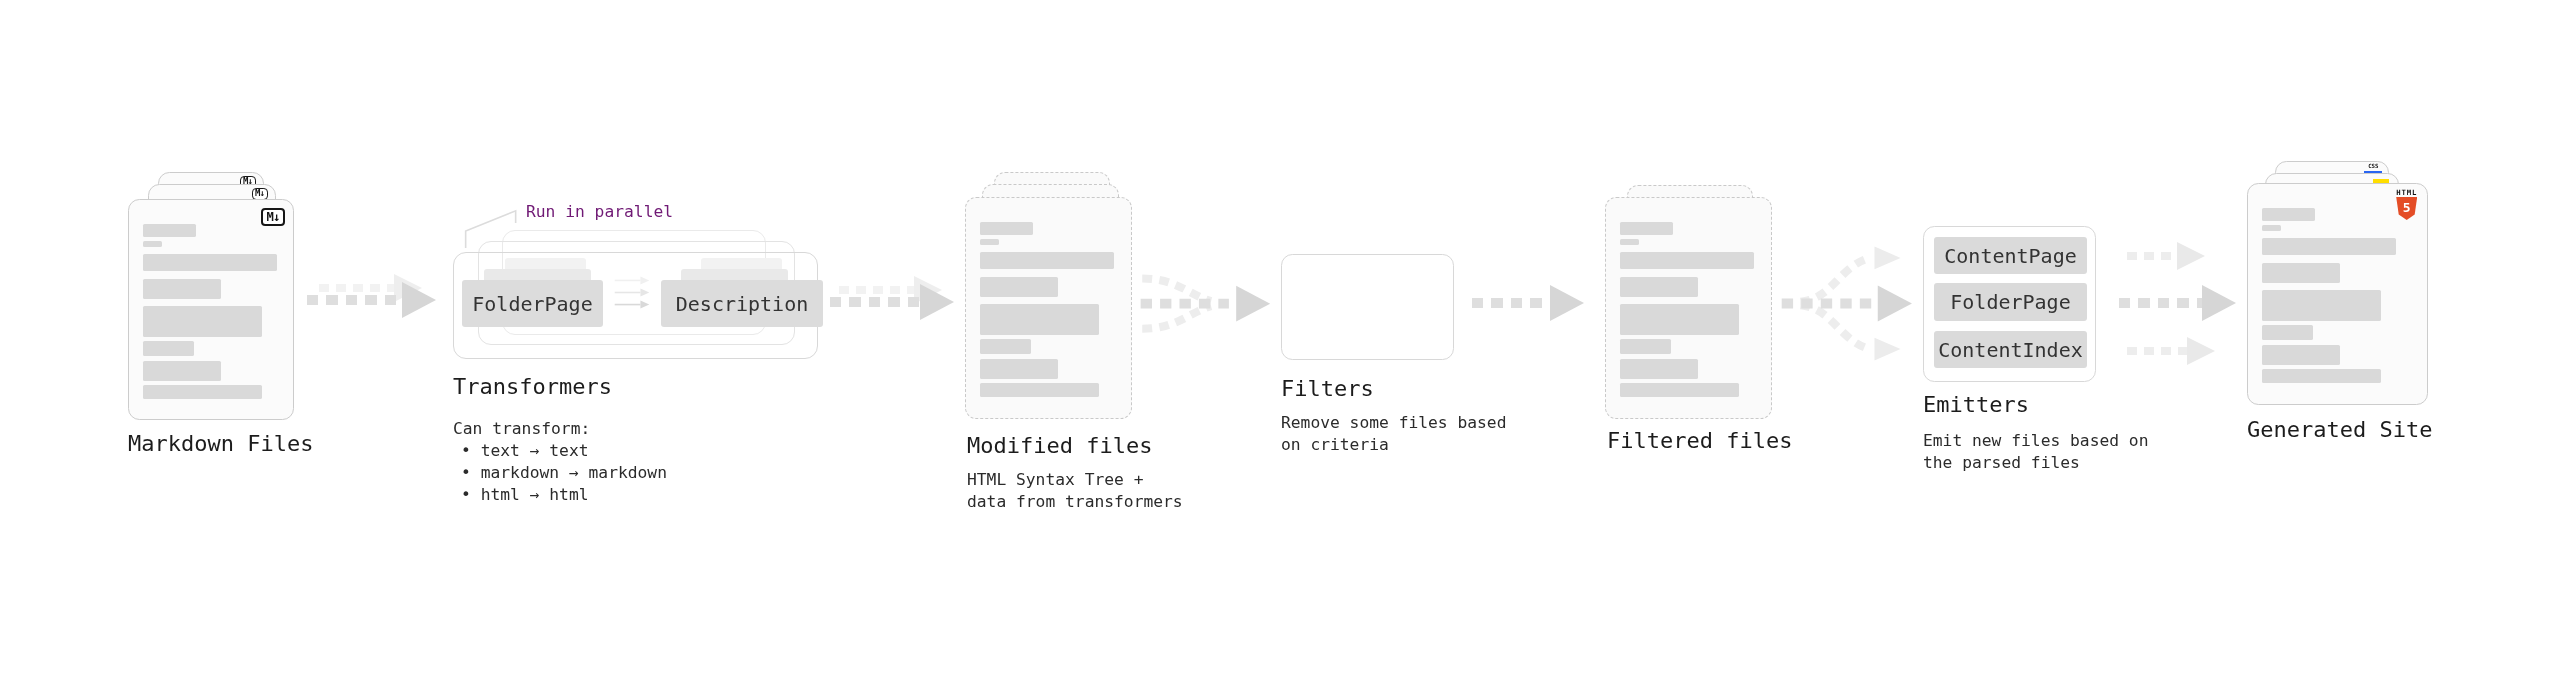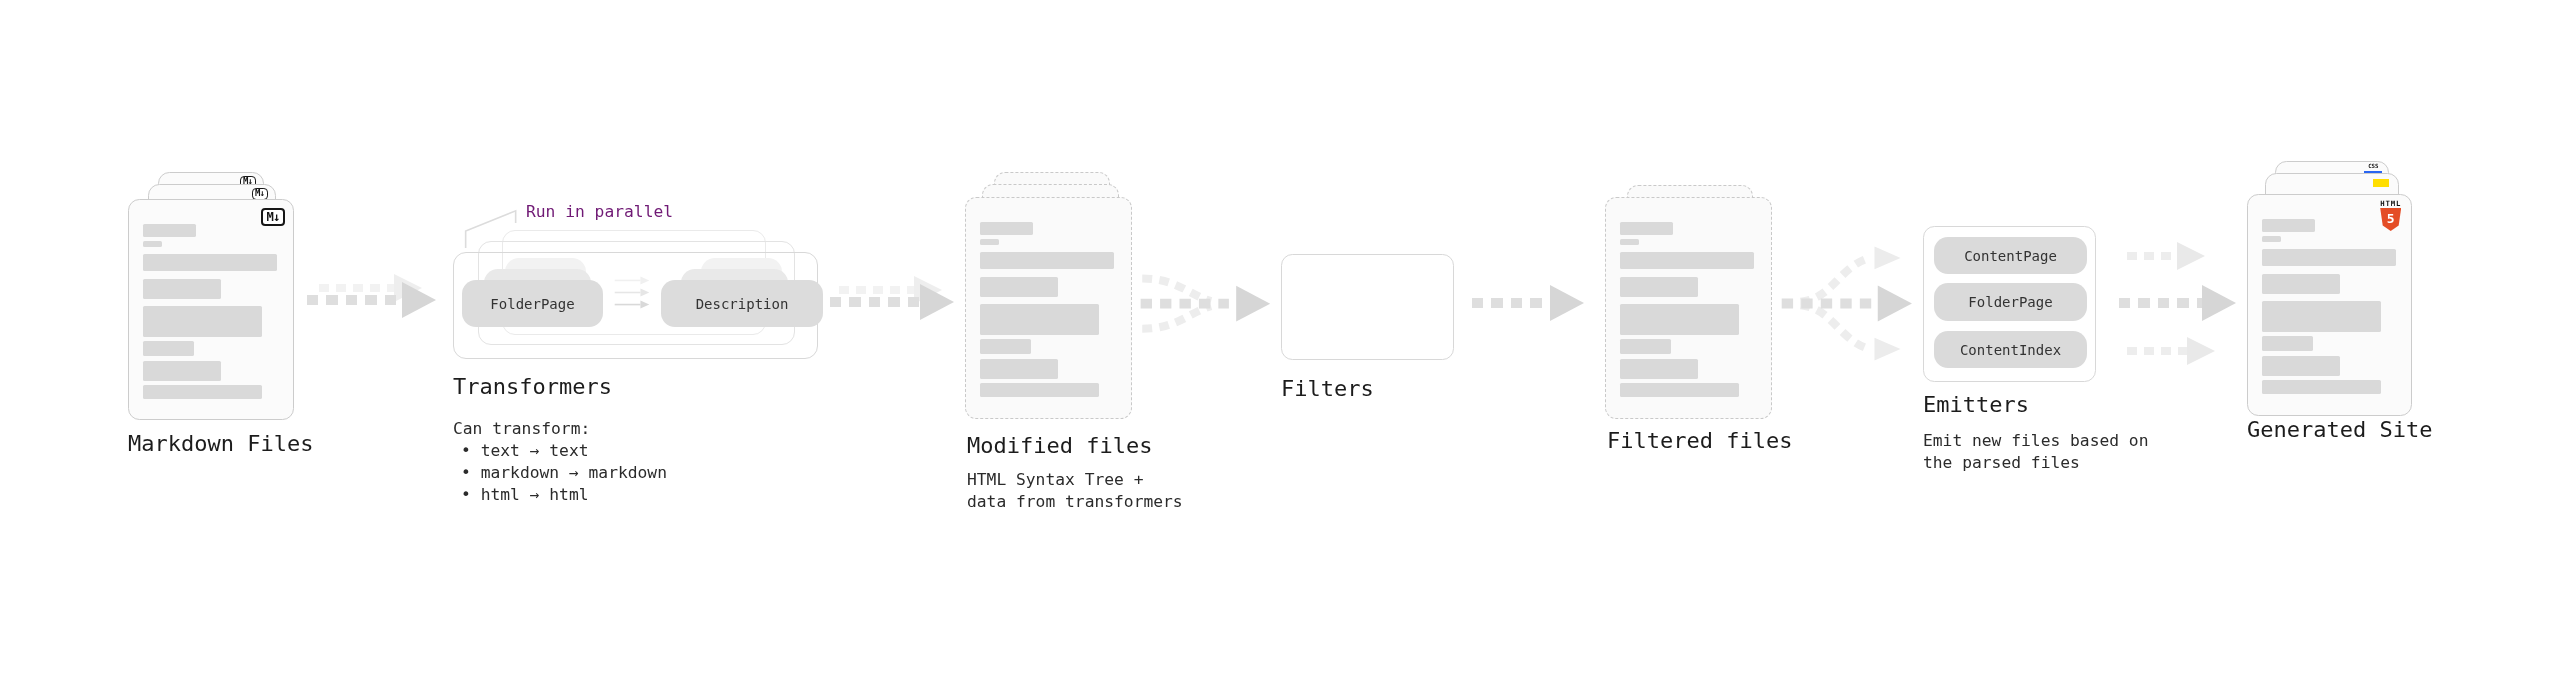--- a/index.html
+++ b/index.html
@@ -32,22 +32,22 @@
   .css-badge .css-bar{width:18px;height:3.3px;margin-top:0.8px;}
   .js-badge{position:absolute;top:4.9px;right:9px;width:16.3px;height:8.1px;}
   .html5-logo{position:absolute;top:4.9px;right:8.1px;width:24.4px;text-align:center;}
   .html5-logo .h5-txt{font-size:7.3px;font-weight:bold;letter-spacing:0.8px;line-height:7.3px;color:#111;}
   .html5-logo .h5-shield{width:21px;height:23px;margin:0.8px auto 0;
       clip-path:polygon(0 0,100% 0,88% 76%,50% 100%,12% 76%);
       color:#fff;font-size:13px;font-weight:bold;line-height:22px;text-align:center;}
 
   
   .frame{position:absolute;border:1.6px solid #d8d8d8;border-radius:13px;background:transparent;}
-  .pill{position:absolute;background:#dcdcdc;border-radius:14px;display:flex;align-items:center;justify-content:center;
-        font-size:14px;color:#333;}
+  .pill{position:absolute;background:#dcdcdc;border-radius:3px;display:flex;align-items:center;justify-content:center;
+        font-size:20px;color:#333;}
   .pill.ghost1{background:#e9e9e9;}
   .pill.ghost2{background:#f2f2f2;}
 
   
   .stage-title{position:absolute;font-size:22px;line-height:28px;color:#1c1c1c;white-space:nowrap;}
   .stage-desc{position:absolute;font-size:16.3px;line-height:22px;color:#2b2b2b;white-space:nowrap;}
   .stage-desc .indent{padding-left:8.1px;}
   .annotation{position:absolute;font-size:16.3px;color:#701a75;white-space:nowrap;}
 
   
@@ -148,20 +148,24 @@
 
   <svg style="left:1134px;top:264px;width:142px;height:85px" viewBox="1395 325 175 105">
     <path d="M1405,343 C1448,343 1462,363 1490,371" fill="none" stroke="#ededed" stroke-width="10" stroke-dasharray="12 9"></path>
     <path d="M1405,405 C1448,405 1462,385 1490,377" fill="none" stroke="#ededed" stroke-width="10" stroke-dasharray="12 9"></path>
     <line x1="1403" y1="374" x2="1512" y2="374" stroke="#dedede" stroke-width="12" stroke-dasharray="14 10"></line>
     <polygon points="1521,352 1563,374 1521,396" fill="#d6d6d6"></polygon>
   </svg>
 
   <div class="frame" style="left:1281px;top:254px;width:173px;height:106px;border-radius:11.4px"></div>
   <div class="stage-title" style="left:1281px;top:375px">Filters</div>
+  <div class="stage-desc" style="left:1281px;top:412px">
+    <div>Remove some files based</div>
+    <div>on criteria</div>
+  </div>
 
   <div class="dash-arrow" style="left:1472px;top:298px;width:78px"></div>
 
   <div class="file-card dashed sliver" style="left:1627px;top:185px;width:126px;z-index:1"></div>
   <div class="file-card dashed" style="left:1605px;top:197px;width:167px;height:222px;z-index:2">
     <div class="bar b1"></div>
     <div class="bar b2"></div>
     <div class="bar b3"></div>
     <div class="bar b4"></div>
     <div class="bar b5"></div>
@@ -196,21 +200,21 @@
 
   <div class="file-card sliver" style="left:2275px;top:161px;width:114px;z-index:1">
     <div class="css-badge">
       <div class="css-txt">CSS</div>
       <div class="css-bar" style="background:#2965F1"></div>
     </div>
   </div>
   <div class="file-card sliver" style="left:2265px;top:173px;width:134px;z-index:2">
     <div class="js-badge" style="background:#FFDE00"></div>
   </div>
-  <div class="file-card" style="left:2247px;top:194px;width:165px;height:222px;z-index:3">
+  <div class="file-card" style="left:2247px;top:183px;width:181px;height:222px;z-index:3">
     <div class="html5-logo">
       <div class="h5-txt">HTML</div>
       <div class="h5-shield" style="background:#E44D26">5</div>
     </div>
     <div class="bar b1"></div>
     <div class="bar b2"></div>
     <div class="bar b3"></div>
     <div class="bar b4"></div>
     <div class="bar b5"></div>
     <div class="bar b6"></div>

